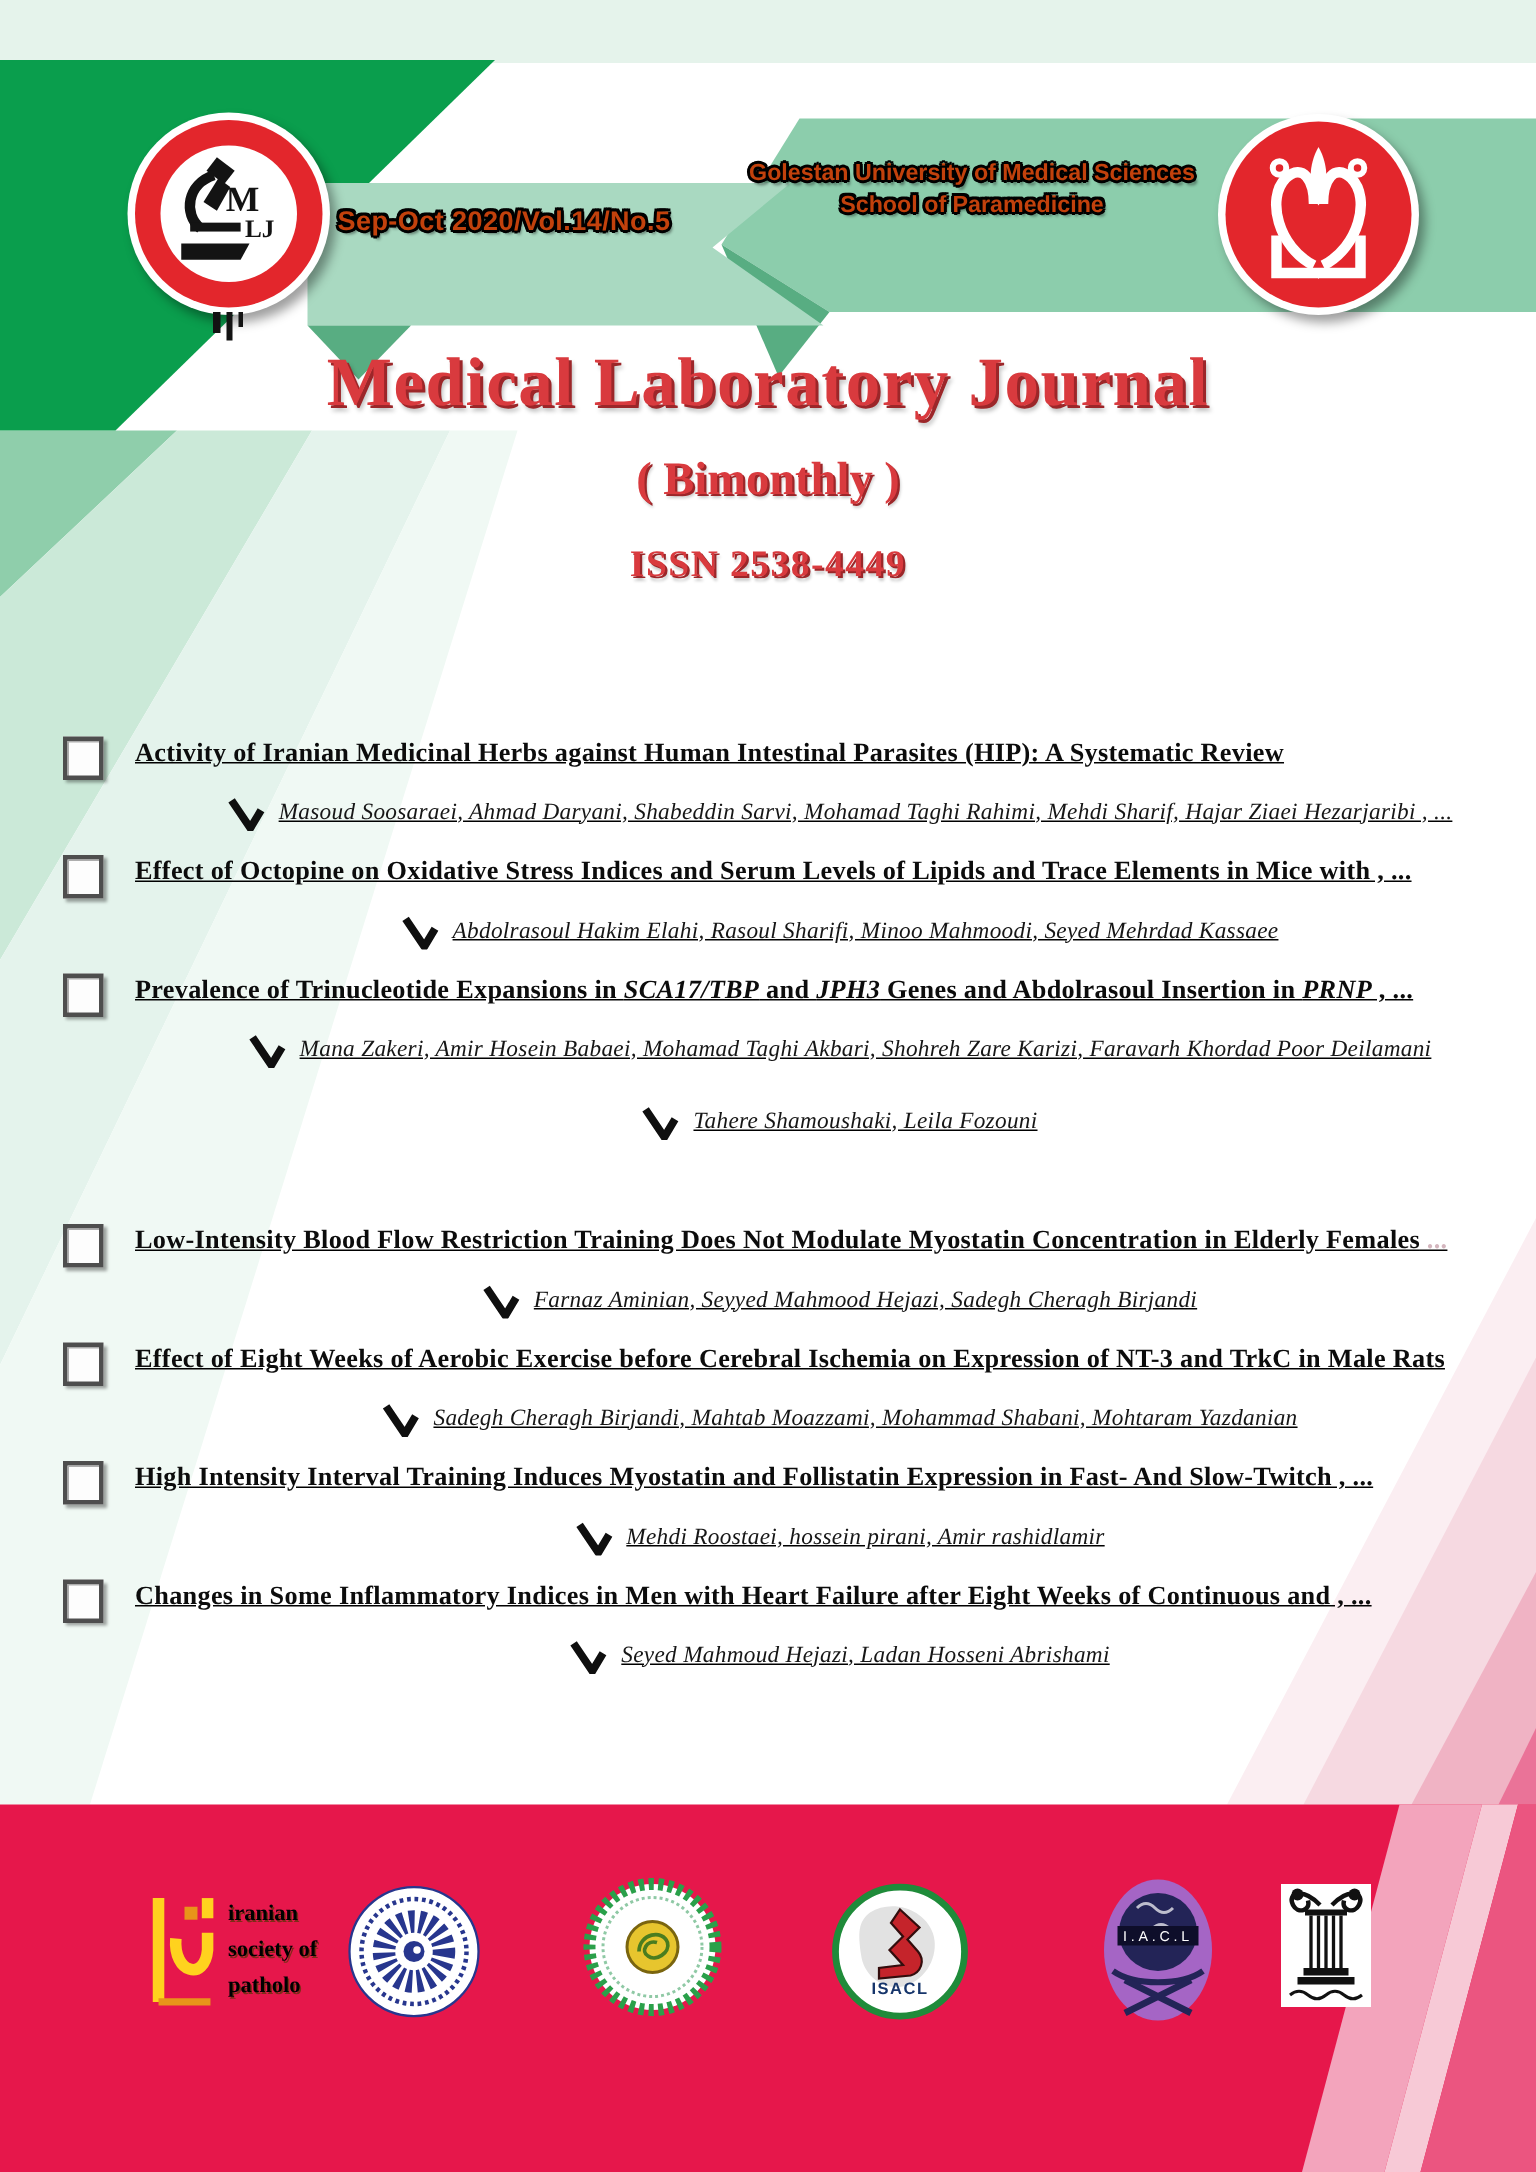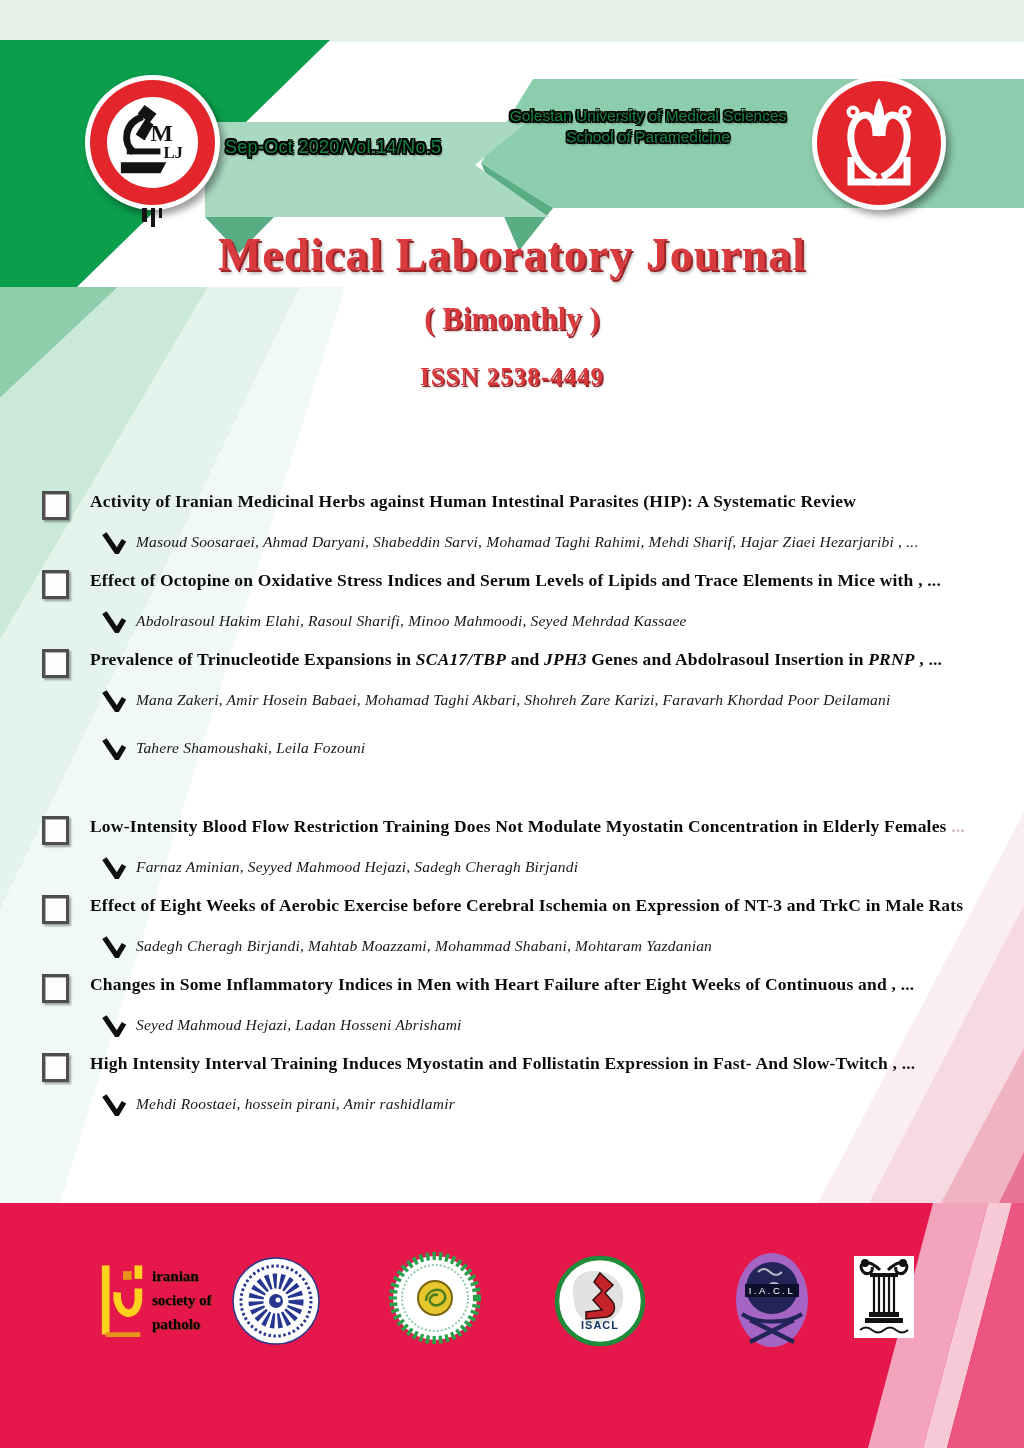--- a/index.html
+++ b/index.html
@@ -12,46 +12,46 @@
   .mlj-outer{left:85px;top:75px;width:135px;height:135px;background:#fff;
              box-shadow:4px 5px 7px rgba(0,0,0,.38);z-index:4;}
   .mlj-red{position:absolute;left:5px;top:5px;width:125px;height:125px;border-radius:50%;background:#e3262c;}
   .mlj-inner{position:absolute;left:17px;top:17px;width:91px;height:91px;border-radius:50%;background:#fff;}
   .glst-outer{left:812px;top:76px;width:134px;height:134px;background:#fff;
               box-shadow:4px 5px 7px rgba(0,0,0,.38);z-index:4;}
   .glst-red{position:absolute;left:5px;top:5px;width:124px;height:124px;border-radius:50%;background:#e3262c;}
   .drips{position:absolute;left:138px;top:208px;z-index:5;}
 
   
-  .outline{position:absolute;z-index:5;color:#15803d;font-weight:400;
+  .outline{position:absolute;z-index:5;color:#c2410c;font-weight:700;
            font-family:"Liberation Sans","DejaVu Sans",sans-serif;
            text-shadow:-1.6px -1.6px 0 #000,1.6px -1.6px 0 #000,-1.6px 1.6px 0 #000,1.6px 1.6px 0 #000,
                        -2px 0 0 #000,2px 0 0 #000,0 -2px 0 #000,0 2.2px 0 #000,2px 3px 2px rgba(0,0,0,.45);}
   .issue-info{left:225px;top:137px;font-size:18px;letter-spacing:.3px;}
   .univ{left:490px;top:105px;width:316px;text-align:center;font-size:15.5px;line-height:21px;}
 
   
   .tblock{position:absolute;left:0;width:1024px;text-align:center;z-index:2;color:#d93a3e;}
   .jtitle{top:228px;font-size:46px;font-weight:700;letter-spacing:1px;padding-right:44px;
           text-shadow:2px 2px 0 #9c2629,3px 4px 3px rgba(0,0,0,.25);}
   .freq{top:301px;font-size:31px;font-weight:600;padding-right:34px;
         text-shadow:1.5px 1.5px 0 #9c2629,2px 3px 2px rgba(0,0,0,.2);}
   .issn{top:363px;font-size:25px;font-weight:700;letter-spacing:1px;padding-right:44px;
         text-shadow:1.5px 1.5px 0 #9c2629,2px 3px 2px rgba(0,0,0,.2);}
 
   
-  #articles{position:absolute;left:40px;top:489px;width:978px;z-index:2;}
+  #articles{position:absolute;left:40px;top:489px;width:978px;z-index:2;text-decoration:underline;}
   .article{height:79px;}
   .trow{display:flex;align-items:flex-start;}
   .cbx{flex:none;width:21px;height:23px;margin:2px 0 0 2px;background:#fdfdfd;
        border:3px solid #4e4e4e;box-shadow:2px 2px 2px rgba(0,0,0,.35), inset 1px 1px 0 #adadad;}
   .atitle{margin-left:21px;font-size:17.5px;font-weight:700;color:#0c0c0c;line-height:24px;letter-spacing:.2px;}
   .atitle i{font-weight:700;}
   .fade{color:#d4b6be;}
-  .arow{margin-top:9px;margin-left:62px;display:flex;align-items:center;}
+  .arow{margin-top:9px;margin-left:62px;display:flex;align-items:center;justify-content:center;}
   .chk{flex:none;width:25px;height:25px;}
   .aauthors{margin-left:9px;font-style:italic;font-size:15.5px;color:#161616;letter-spacing:.2px;}
 
   
   .flogo{position:absolute;z-index:3;}
   .pathtext{position:absolute;left:54px;top:6px;width:120px;font-weight:700;font-size:15px;line-height:24px;
             color:#000000;text-shadow:1px 1px 0 #7e2d18;}
   .col-emblem{background:#fff;width:60px;height:82px;}
   .iacl-band-text{font-family:"Liberation Sans",sans-serif;}
 </style>
@@ -191,39 +191,39 @@
         <div class="arow">
           <span class="chk"><svg viewBox="0 0 26 26" width="25" height="25">
               <path d="M4 7 L15.5 24 L21.5 14" fill="none" stroke="#0f0f0f" stroke-width="5.4" stroke-linecap="square"></path>
             </svg></span>
           <div class="aauthors">Sadegh Cheragh Birjandi, Mahtab Moazzami, Mohammad Shabani, Mohtaram Yazdanian</div>
         </div>
       </div>
       <div class="article">
         <div class="trow">
           <span class="cbx"></span>
+          <div class="atitle"><span>High Intensity Interval Training Induces Myostatin and Follistatin Expression in Fast- And Slow-Twitch , ...</span></div>
+        </div>
+        <div class="arow">
+          <span class="chk"><svg viewBox="0 0 26 26" width="25" height="25">
+              <path d="M4 7 L15.5 24 L21.5 14" fill="none" stroke="#0f0f0f" stroke-width="5.4" stroke-linecap="square"></path>
+            </svg></span>
+          <div class="aauthors">Mehdi Roostaei, hossein pirani, Amir rashidlamir</div>
+        </div>
+      </div>
+      <div class="article">
+        <div class="trow">
+          <span class="cbx"></span>
           <div class="atitle"><span>Changes in Some Inflammatory Indices in Men with Heart Failure after Eight Weeks of Continuous and  , ...</span></div>
         </div>
         <div class="arow">
           <span class="chk"><svg viewBox="0 0 26 26" width="25" height="25">
               <path d="M4 7 L15.5 24 L21.5 14" fill="none" stroke="#0f0f0f" stroke-width="5.4" stroke-linecap="square"></path>
             </svg></span>
           <div class="aauthors">Seyed Mahmoud Hejazi, Ladan Hosseni Abrishami</div>
-        </div>
-      </div>
-      <div class="article">
-        <div class="trow">
-          <span class="cbx"></span>
-          <div class="atitle"><span>High Intensity Interval Training Induces Myostatin and Follistatin Expression in Fast- And Slow-Twitch , ...</span></div>
-        </div>
-        <div class="arow">
-          <span class="chk"><svg viewBox="0 0 26 26" width="25" height="25">
-              <path d="M4 7 L15.5 24 L21.5 14" fill="none" stroke="#0f0f0f" stroke-width="5.4" stroke-linecap="square"></path>
-            </svg></span>
-          <div class="aauthors">Mehdi Roostaei, hossein pirani, Amir rashidlamir</div>
         </div>
       </div>
     </div>
 
   <div class="flogo" style="left:98px;top:1258px;width:200px;height:86px">
     <svg width="50" height="84" viewBox="0 0 52 84">
       <path d="M8,6 V78" stroke="#ffd21e" stroke-width="8"></path>
       <path d="M20,34 C18,58 40,64 42,42 V30" fill="none" stroke="#ffd21e" stroke-width="8"></path>
       <rect x="26" y="12" width="9" height="9" fill="#e8941a"></rect>
       <path d="M42,6 V20" stroke="#ffd21e" stroke-width="8"></path>

